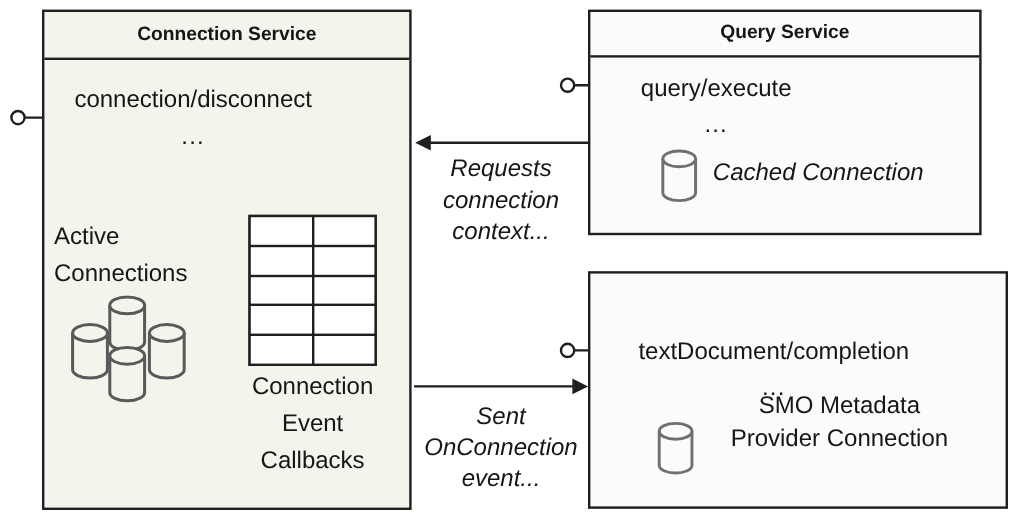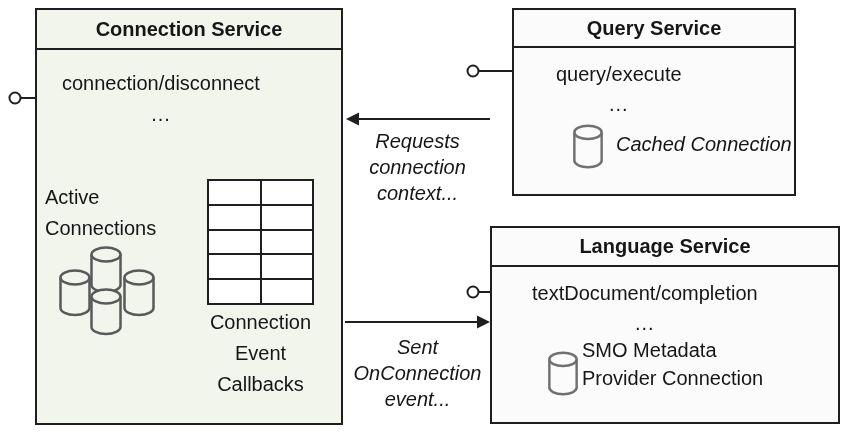--- a/index.html
+++ b/index.html
@@ -31,27 +31,27 @@
   }
   .overlay line, .overlay circle { stroke: var(--border); stroke-width: 2; }
   .overlay circle { fill: #ffffff; }
   .overlay polygon { fill: var(--border); stroke: none; }
 
   .box {
     position: absolute;
     border: 2px solid var(--border);
   }
   .box.connection { left: 35px; top: 8px; width: 308px; height: 417px; background: var(--connection-box-bg); }
-  .box.query      { left: 512px; top: 8px; width: 284px; height: 188px; background: var(--service-box-bg); }
+  .box.query      { left: 490px; top: 8px; width: 328px; height: 188px; background: var(--service-box-bg); }
   .box.language   { left: 490px; top: 226px; width: 350px; height: 198px; background: var(--service-box-bg); }
 
   .box-header {
     border-bottom: 2px solid var(--border);
     font-weight: 700;
-    font-size: 20px;
+    font-size: 16px;
     text-align: center;
   }
   .connection .box-header { height: 40px; line-height: 38px; }
   .query .box-header      { height: 38px; line-height: 36px; }
   .language .box-header   { height: 39px; line-height: 37px; }
 
   .endpoints {
     position: absolute;
     width: fit-content;
     font-size: 20px;
@@ -99,21 +99,21 @@
   .query .cylinder-icon    { left: 58px; top: 113px; }
   .language .cylinder-icon { left: 55px; top: 122px; }
   .cylinder-icon path, .cylinder-icon ellipse {
     fill: none;
     stroke: var(--cylinder-gray);
     stroke-width: 2.6;
   }
 
   .conn-label { position: absolute; font-size: 20px; line-height: 28px; }
   .query .conn-label    { left: 102px; top: 120px; white-space: nowrap; font-style: italic; }
-  .language .conn-label { left: 90px; top: 108px; width: 235px; }
+  .language .conn-label { left: 90px; top: 96px; width: 235px; text-align: center; }
 
   .arrow-label {
     position: absolute;
     font-style: italic;
     font-size: 20px;
     line-height: 26px;
     text-align: center;
     color: var(--text);
   }
   .arrow-label.request { left: 352px; top: 128px; width: 131px; }
@@ -204,21 +204,20 @@
     </div>
 
     <svg class="cylinder-icon" width="32" height="47" viewBox="0 0 34 48">
       <path d="M2.5,9 V39 A14.5,7 0 0 0 31.5,39 V9"></path>
       <ellipse cx="17" cy="9" rx="14.5" ry="7"></ellipse>
     </svg>
     <div class="conn-label">Cached Connection</div>
   </div>
 
   <div class="box language">
-    <div class="box-header">Language Service</div>
 
     <div class="endpoints">
       <div>textDocument/completion</div>
       <div class="dots">...</div>
     </div>
 
     <svg class="cylinder-icon" width="32" height="47" viewBox="0 0 34 48">
       <path d="M2.5,9 V39 A14.5,7 0 0 0 31.5,39 V9"></path>
       <ellipse cx="17" cy="9" rx="14.5" ry="7"></ellipse>
     </svg>

